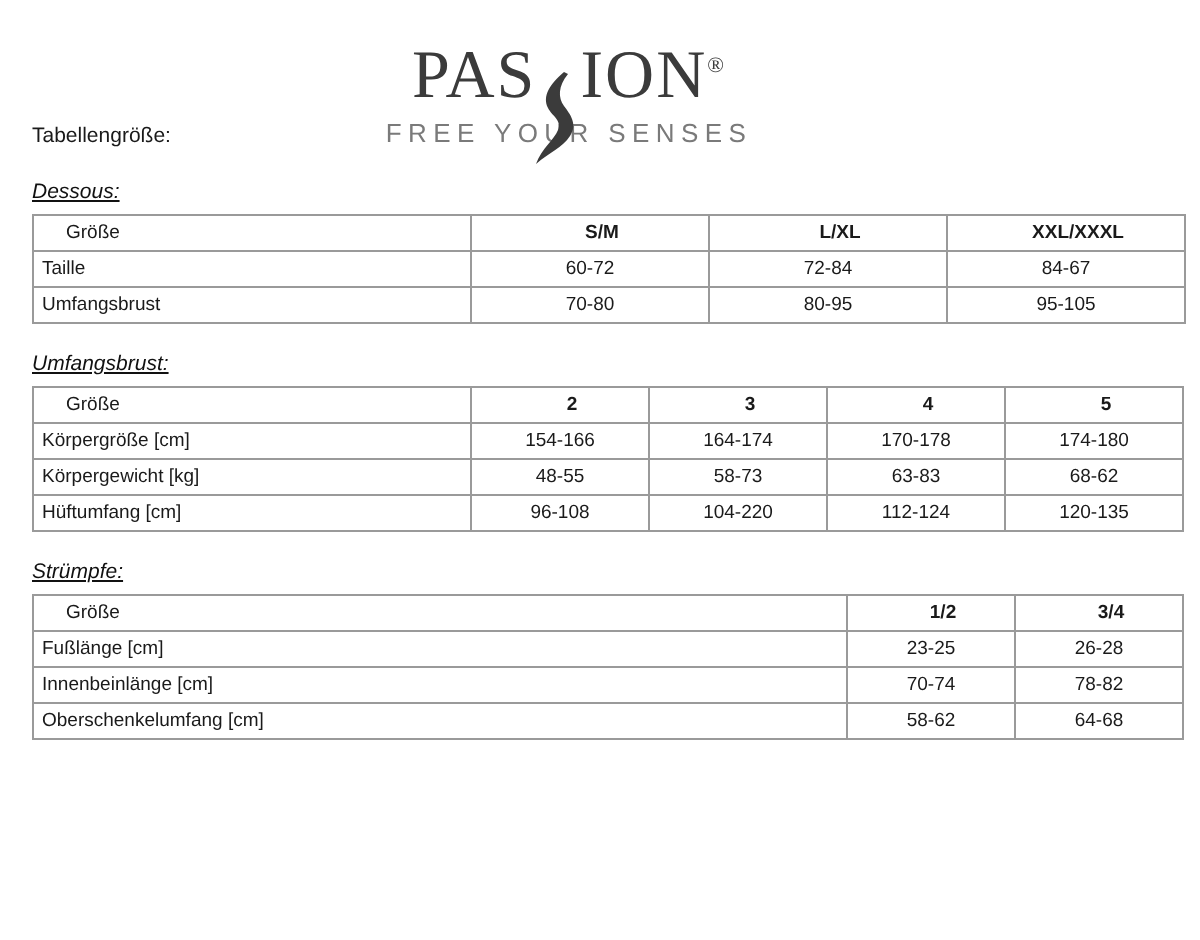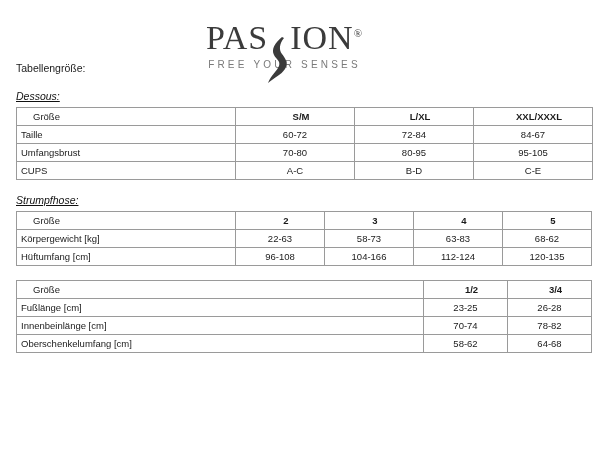--- a/index.html
+++ b/index.html
@@ -51,21 +51,21 @@
     top: -14px;
   }
   .logo-reg {
     font-size: 11px;
     vertical-align: super;
     color: #3b3b3b;
     font-family: "Liberation Serif", serif;
   }
   .logo-tag {
     margin-top: 4px;
-    font-size: 10px;
+    font-size: 13px;
     letter-spacing: 3.2px;
     color: #7a7a7a;
     font-family: "Liberation Sans", sans-serif;
   }
 
   
   .label {
     font-size: 10.5px;
     color: #1a1a1a;
     margin: 0 0 2px 6px;
@@ -161,69 +161,71 @@
         <td class="val">60-72</td>
         <td class="val">72-84</td>
         <td class="val">84-67</td>
       </tr>
       <tr>
         <td class="rowhead">Umfangsbrust</td>
         <td class="val">70-80</td>
         <td class="val">80-95</td>
         <td class="val">95-105</td>
       </tr>
-      <tr>
-        <td class="rowhead">CUPS</td>
-        <td class="val">A-C</td>
-        <td class="val">B-D</td>
-        <td class="val">C-E</td>
-      </tr>
     </tbody>
   </table>
 
   <div class="spacer-lg"></div>
 
-  <div class="section-title">Strumpfhose:</div>
+  <div class="section-title">Umfangsbrust:</div>
   <table class="size-table t-strumpf">
     <colgroup>
         <col class="c0">
         <col class="cx">
         <col class="cx">
         <col class="cx">
         <col class="cx">
       </colgroup>
     <thead>
       <tr>
         <th class="rowhead th-groesse">Größe</th>
         <th class="val">2</th>
         <th class="val">3</th>
         <th class="val">4</th>
         <th class="val">5</th>
       </tr>
     </thead>
     <tbody>
       <tr>
+        <td class="rowhead">Körpergröße [cm]</td>
+        <td class="val">154-166</td>
+        <td class="val">164-174</td>
+        <td class="val">170-178</td>
+        <td class="val">174-180</td>
+      </tr>
+      <tr>
         <td class="rowhead">Körpergewicht [kg]</td>
-        <td class="val">22-63</td>
+        <td class="val">48-55</td>
         <td class="val">58-73</td>
         <td class="val">63-83</td>
         <td class="val">68-62</td>
       </tr>
       <tr>
         <td class="rowhead">Hüftumfang [cm]</td>
         <td class="val">96-108</td>
-        <td class="val">104-166</td>
+        <td class="val">104-220</td>
         <td class="val">112-124</td>
         <td class="val">120-135</td>
       </tr>
     </tbody>
   </table>
 
   <div class="spacer-lg"></div>
 
+  <div class="section-title">Strümpfe:</div>
   <table class="size-table t-struempfe">
     <colgroup>
         <col class="c0">
         <col class="cx">
         <col class="cx">
       </colgroup>
     <thead>
       <tr>
         <th class="rowhead th-groesse">Größe</th>
         <th class="val">1/2</th>

